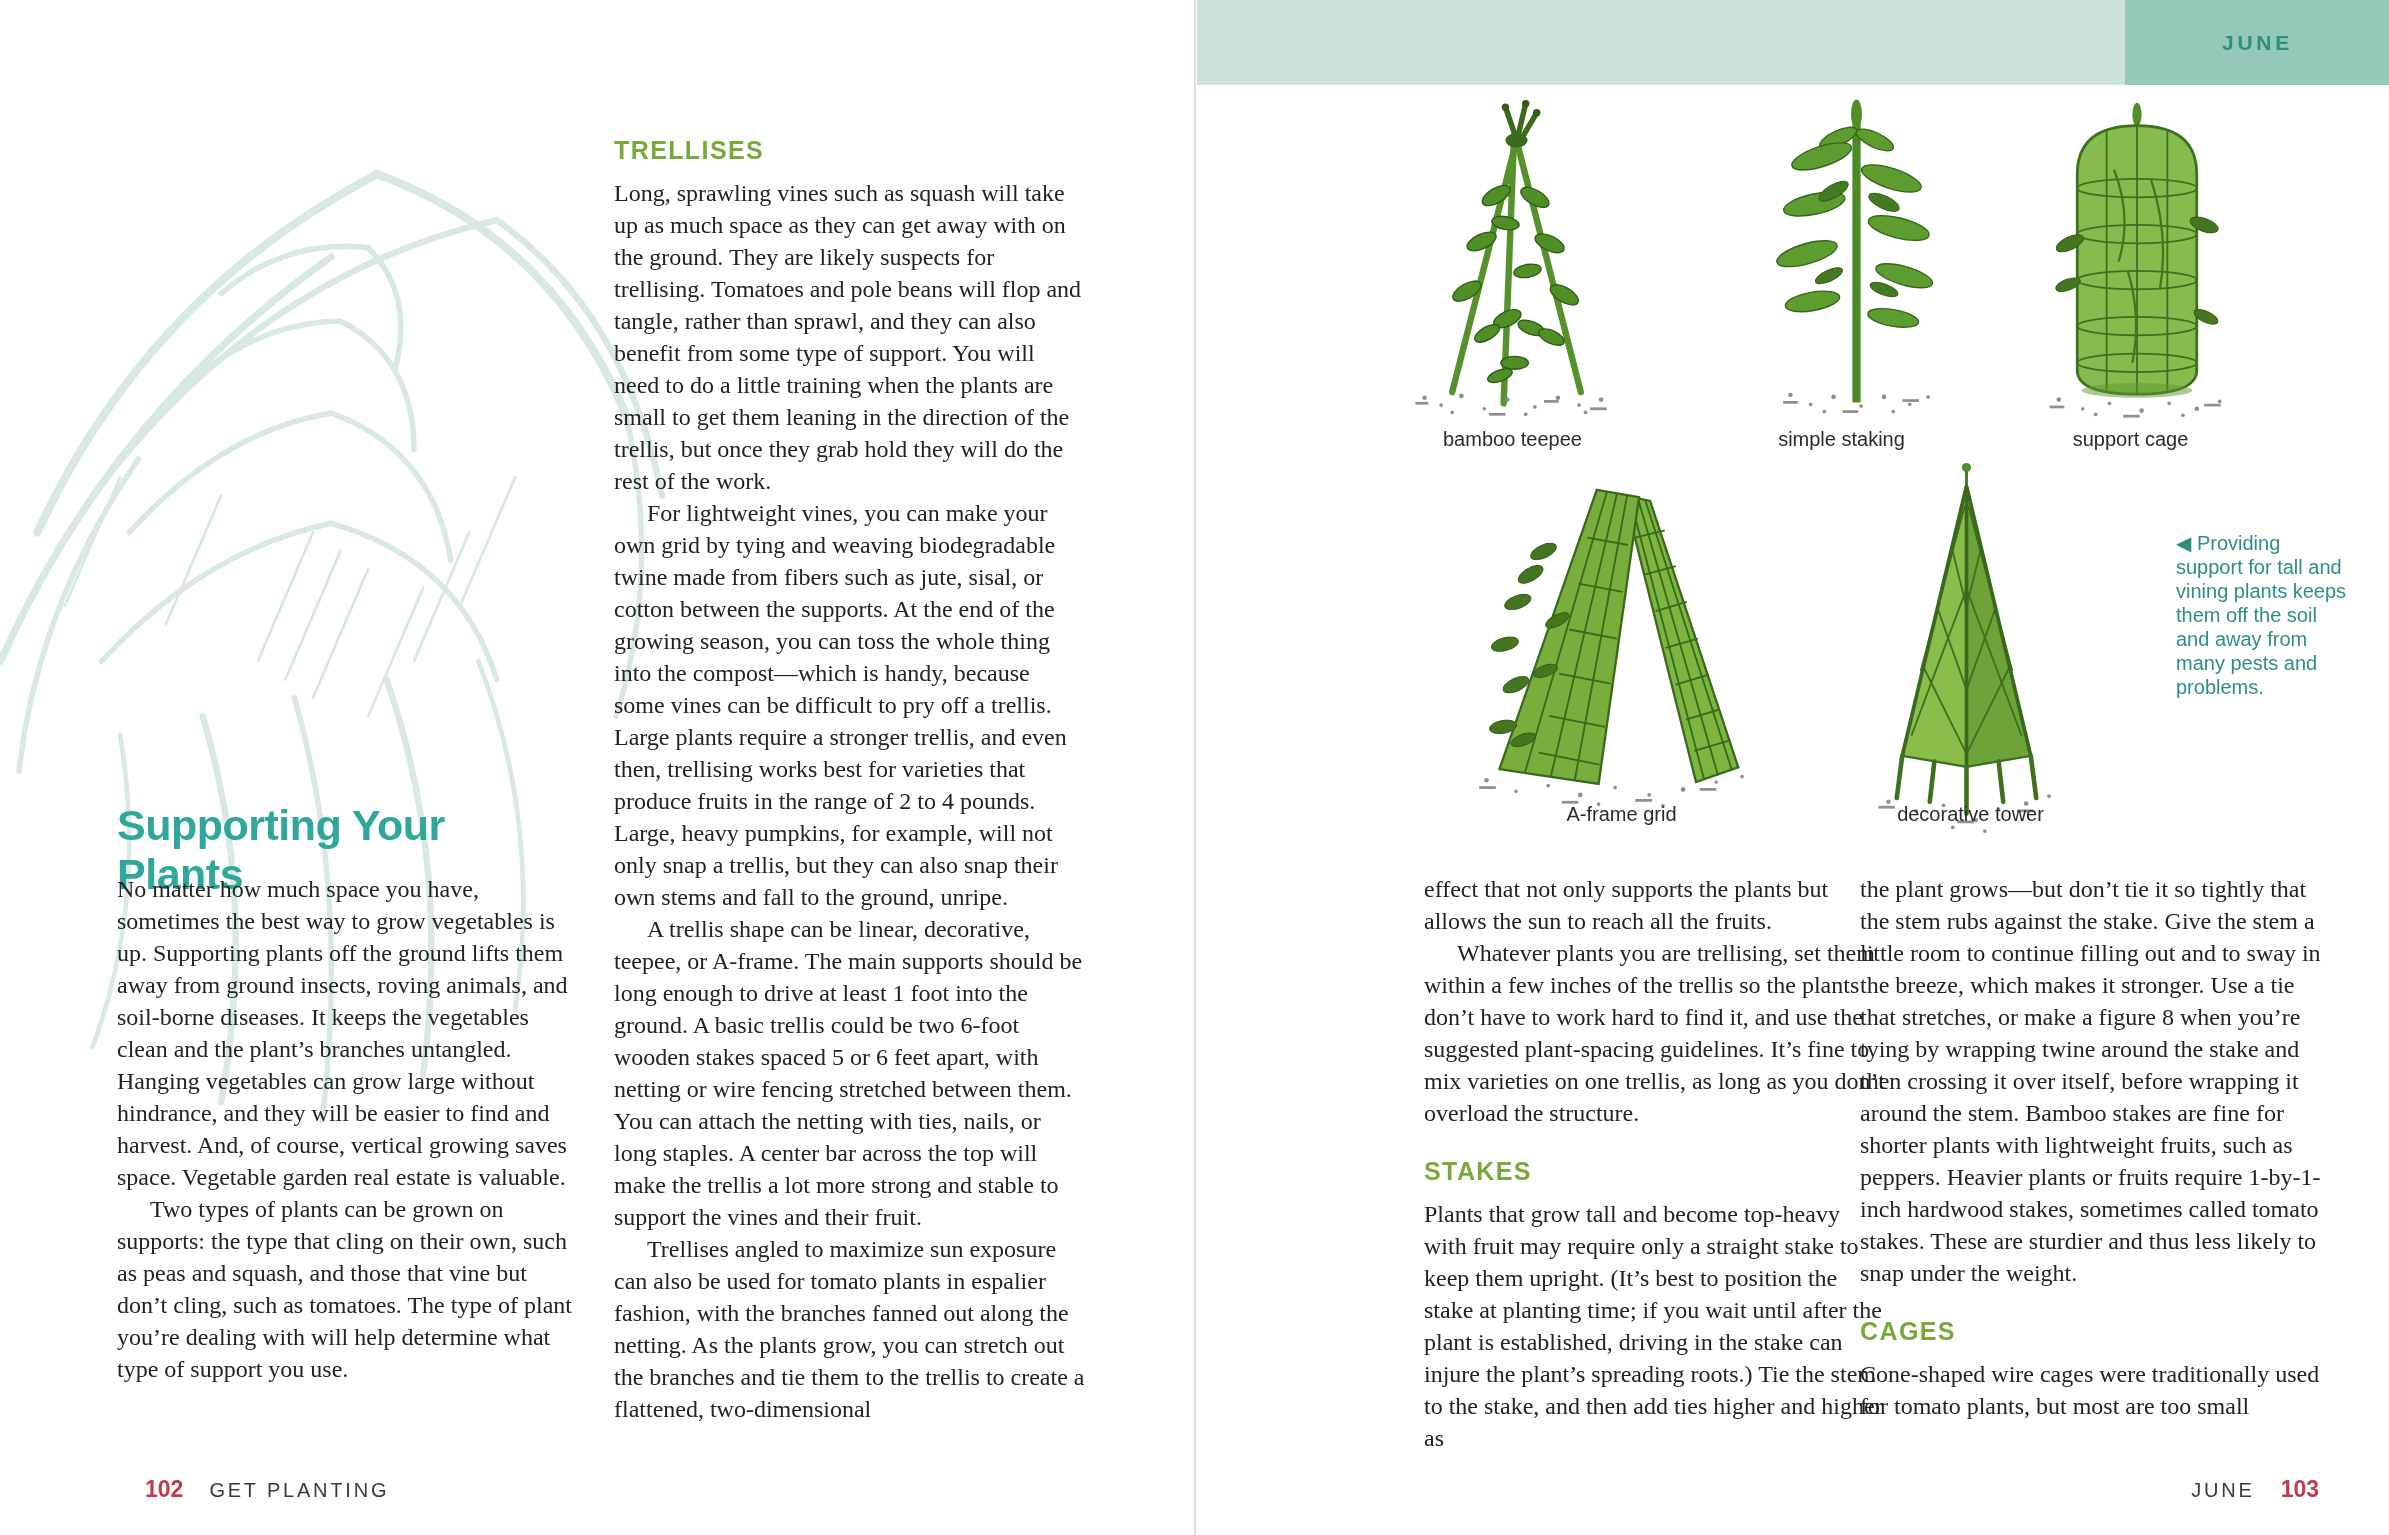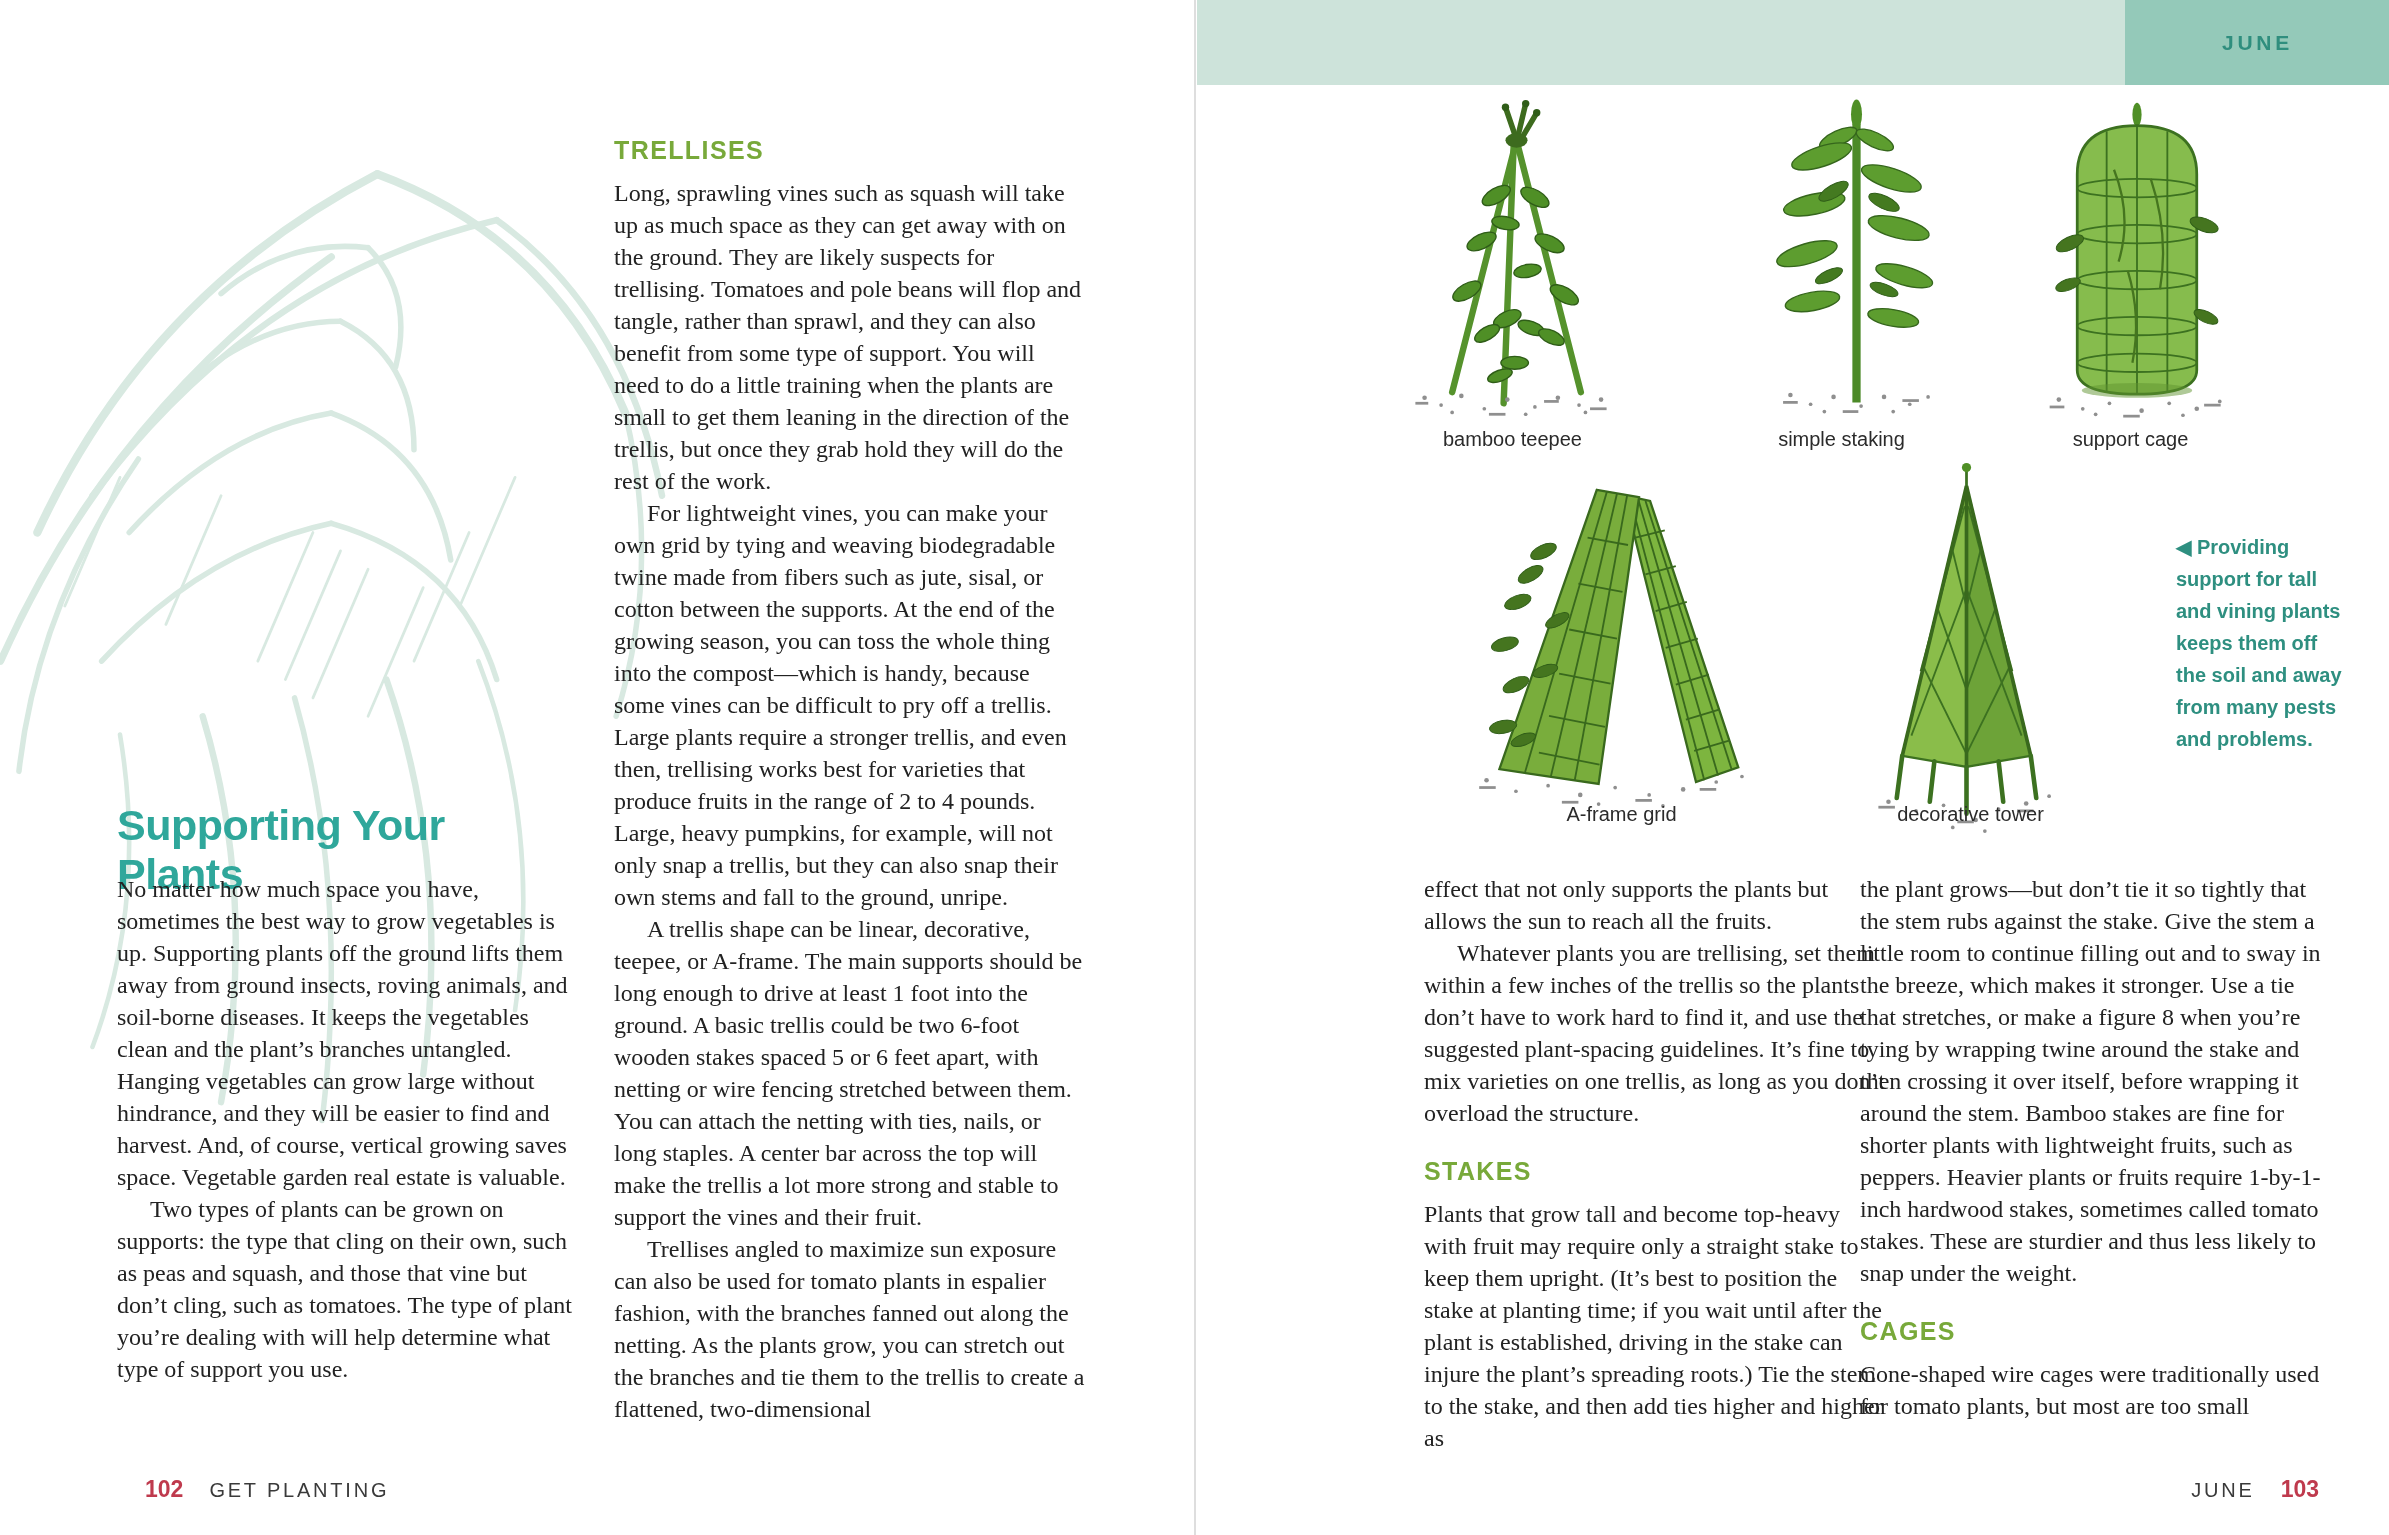--- a/index.html
+++ b/index.html
@@ -41,22 +41,22 @@
   }
 
   
   .ill { position:absolute; }
   .ill-caption {
     position:absolute; font-family:"Liberation Sans", sans-serif;
     font-size:20px; color:#2b2b2b; text-align:center;
   }
   .callout {
     position:absolute; left:2176px; top:531px; width:173px;
-    font-family:"Liberation Sans", sans-serif; font-weight:bold;
-    font-size:20px; line-height:32px; color:#2e8f80;
+    font-family:"Liberation Sans", sans-serif; font-weight:normal;
+    font-size:20px; line-height:24px; color:#2e8f80;
   }
   .callout .arrow { margin-right:5.5px; }
 
   #right-col1 { left:1424px; top:873px; width:461px; }
   #right-col2 { left:1860px; top:873px; width:461px; }
 
   
   .footer { position:absolute; top:1476px; font-family:"Liberation Sans", sans-serif;
     font-size:20px; color:#3a3a3a;margin-left:28px; }
   .footer .folio { font-weight:bold; font-size:23px; color:#bf3a4d; }

